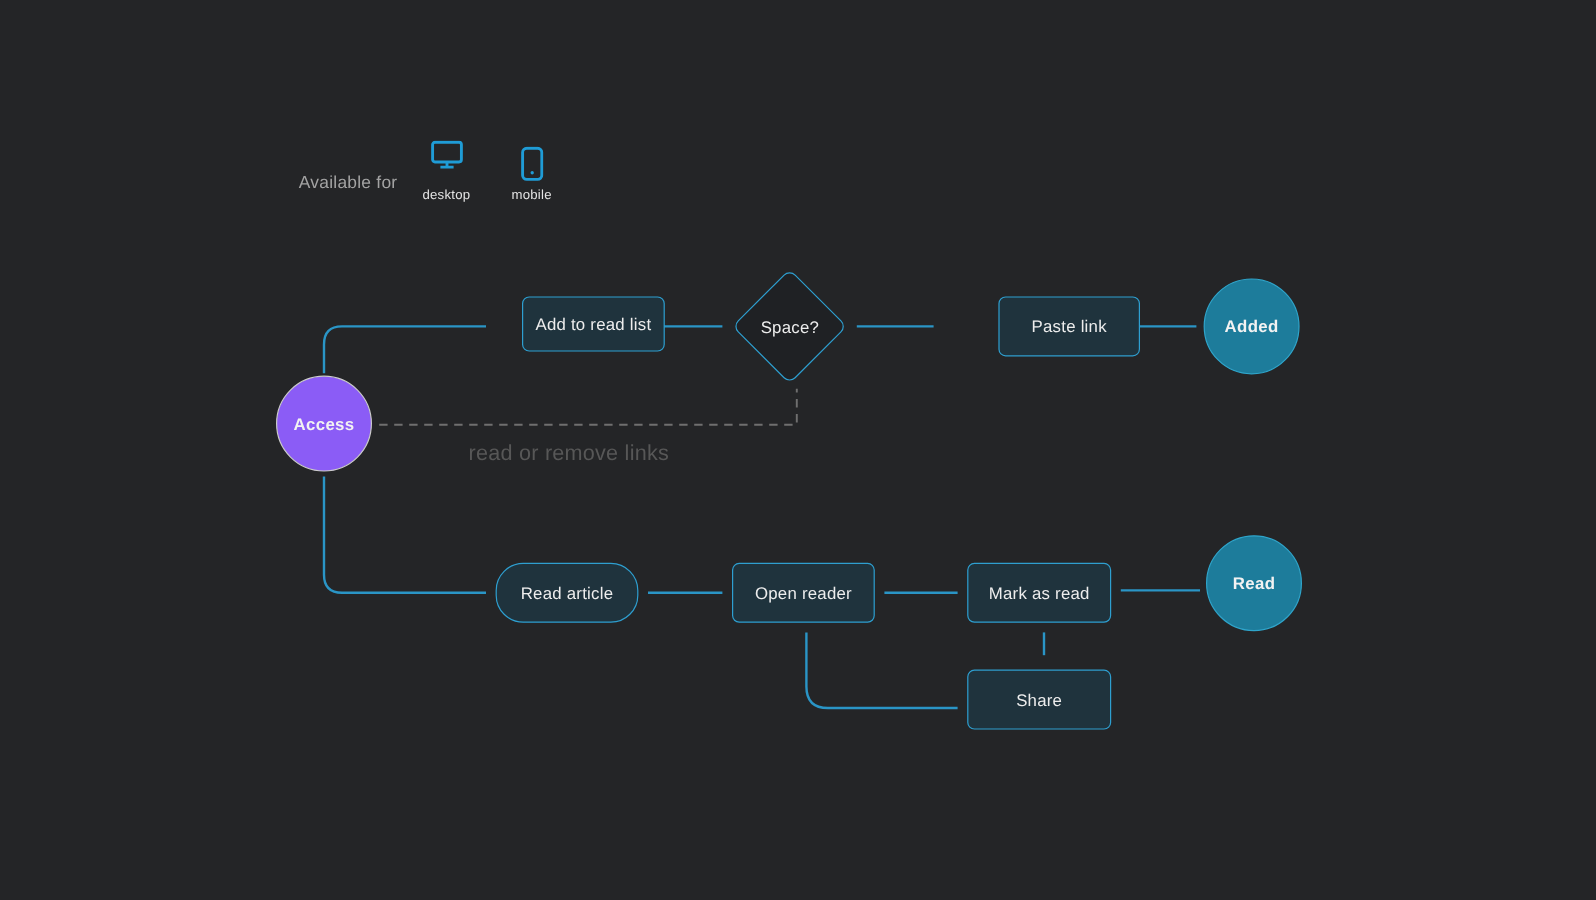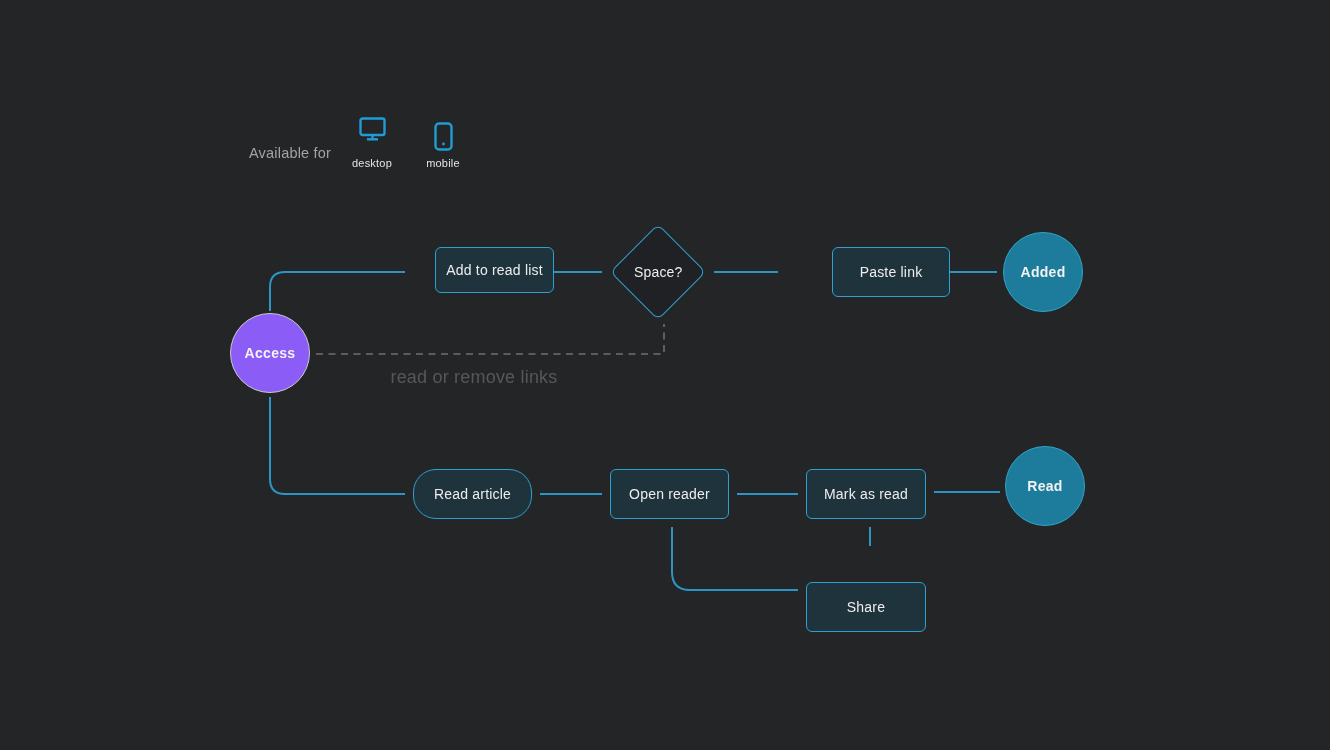--- a/index.html
+++ b/index.html
@@ -122,21 +122,21 @@
   }
   
   .n-access{left:230px;top:313px;}
   .n-add{left:435px;top:247px;width:119px;height:46px;}
   .n-paste{left:786px;top:247px;width:118px;height:50px;margin-left:46px;}
   .n-added{left:1003px;top:232px;}
   .n-read-article{left:413px;top:469px;width:119px;height:50px;border-radius:23px;}
   .n-open-reader{left:610px;top:469px;width:119px;height:50px;}
   .n-mark-read{left:806px;top:469px;width:120px;height:50px;}
   .n-read{left:1005px;top:446px;}
-  .n-share{left:806px;top:558px;width:120px;height:50px;margin-top:24px;}
+  .n-share{left:806px;top:558px;width:120px;height:50px;}
   .icon-svg{display:block;}
 </style>
 </head>
 <body>
 
 <div class="canvas">
 
   <svg class="edges" viewBox="0 0 1330 750">
 
     <path class="edge-solid" d="M270 311 V287 Q270 272 285 272 H405"></path>

